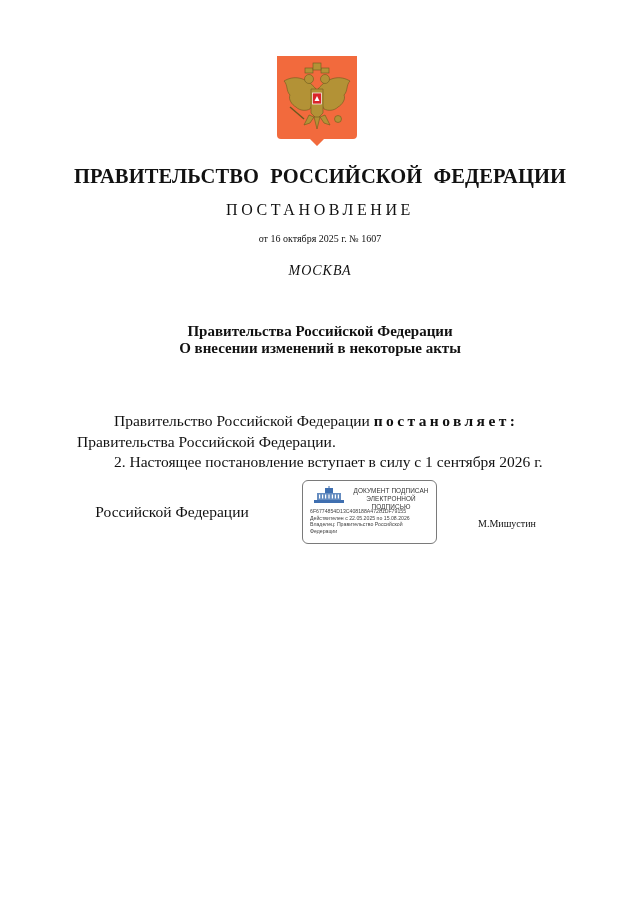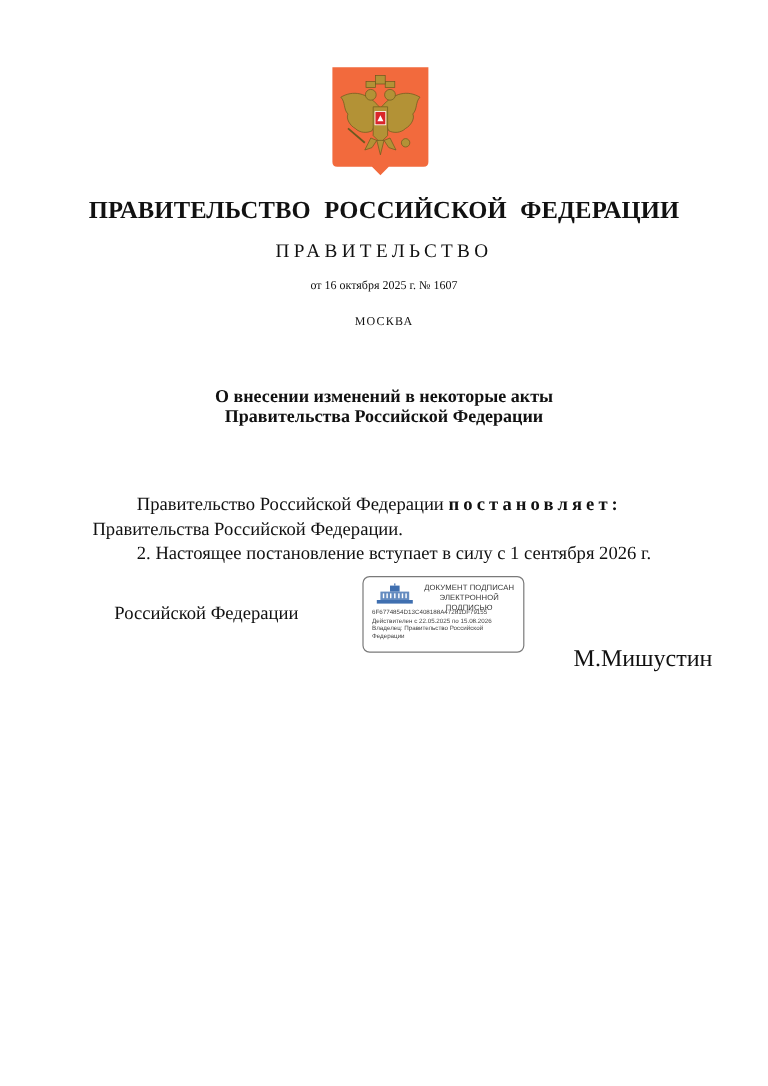--- a/index.html
+++ b/index.html
@@ -7,34 +7,34 @@
     width: 640px; height: 905px; position: relative; overflow: hidden;
     font-family: "Liberation Serif", "DejaVu Serif", serif; color: #111;
   }
   .emblem {
     position: absolute; left: 276px; top: 55px; width: 82px; height: 92px;
   }
   .center { position: absolute; left: 0; width: 640px; text-align: center; }
   .gov-title { top: 165px; font-size: 20.5px; font-weight: bold; word-spacing: 6px; letter-spacing: 0.1px; }
   .doc-type { top: 201px; font-size: 16px; letter-spacing: 3.6px; }
   .doc-date { top: 233px; font-size: 10px; }
-  .doc-city { top: 263px; font-size: 10px; letter-spacing: 1px; }
+  .doc-city { top: 263px; font-size: 14px; letter-spacing: 1px; font-style: italic; }
   .subject { top: 323px; font-size: 15px; font-weight: bold; line-height: 17px; }
   .body-text {
     position: absolute; left: 77px; width: 486px; top: 387px;
     font-size: 15.5px; line-height: 20.5px; text-align: justify; margin-top: 24px;
   }
   .body-text p { margin: 0; text-indent: 37px; }
   .spaced { font-weight: bold; letter-spacing: 3.4px; }
   .justify-line { text-align-last: justify; }
   .signer {
     position: absolute; left: 72px; top: 502px; width: 200px;
     text-align: center; font-size: 15.5px; line-height: 19px;
   }
-  .signer-name { position: absolute; left: 478px; top: 538px; font-size: 20px; font-family: Liberation Serif, serif; }
+  .signer-name { position: absolute; left: 478px; top: 518px; font-size: 10px; font-family: Liberation Serif, serif; }
   .stamp {
     position: absolute; left: 302px; top: 480px; width: 135px; height: 64px;
     border: 1.5px solid #7a7a7a; border-radius: 6px; box-sizing: border-box;
     font-family: "Liberation Sans", "DejaVu Sans", sans-serif; color: #333;
   }
   .stamp-icon { position: absolute; left: 9px; top: 5px; width: 34px; height: 18px; }
   .stamp-title {
     position: absolute; left: 44px; top: 6px; width: 88px; text-align: center;
     font-size: 6.4px; line-height: 8px; letter-spacing: 0.1px;
   }
@@ -69,27 +69,27 @@
 
     <path d="M14 52 L28 64" stroke-width="1.5" fill="none"></path>
     <circle cx="62" cy="64" r="3.5"></circle>
   </g>
 
   <rect x="36.5" y="38" width="9" height="11" fill="#d9252a" stroke="#fff" stroke-width="0.7"></rect>
   <path d="M38.5 46 L41 41 L43.5 46" fill="#fff"></path>
 </svg>
 
 <div class="center gov-title">ПРАВИТЕЛЬСТВО  РОССИЙСКОЙ  ФЕДЕРАЦИИ</div>
-<div class="center doc-type">ПРАВИТЕЛЬСТВО</div>
+<div class="center doc-type">ПОСТАНОВЛЕНИЕ</div>
 <div class="center doc-date">от 16 октября 2025 г. № 1607</div>
 <div class="center doc-city">МОСКВА</div>
 
 <div class="center subject">
+  <div>Правительства Российской Федерации</div>
   <div>О внесении изменений в некоторые акты</div>
-  <div>Правительства Российской Федерации</div>
 </div>
 
 <div class="body-text">
   <p><span>Правительство Российской Федерации </span><span class="spaced">постановляет:</span></p>
   <p style="text-indent:0">Правительства Российской Федерации.</p>
   <p>2. Настоящее постановление вступает в силу с 1 сентября 2026 г.</p>
 </div>
 
 <div class="signer">
   <div>Российской Федерации</div>

